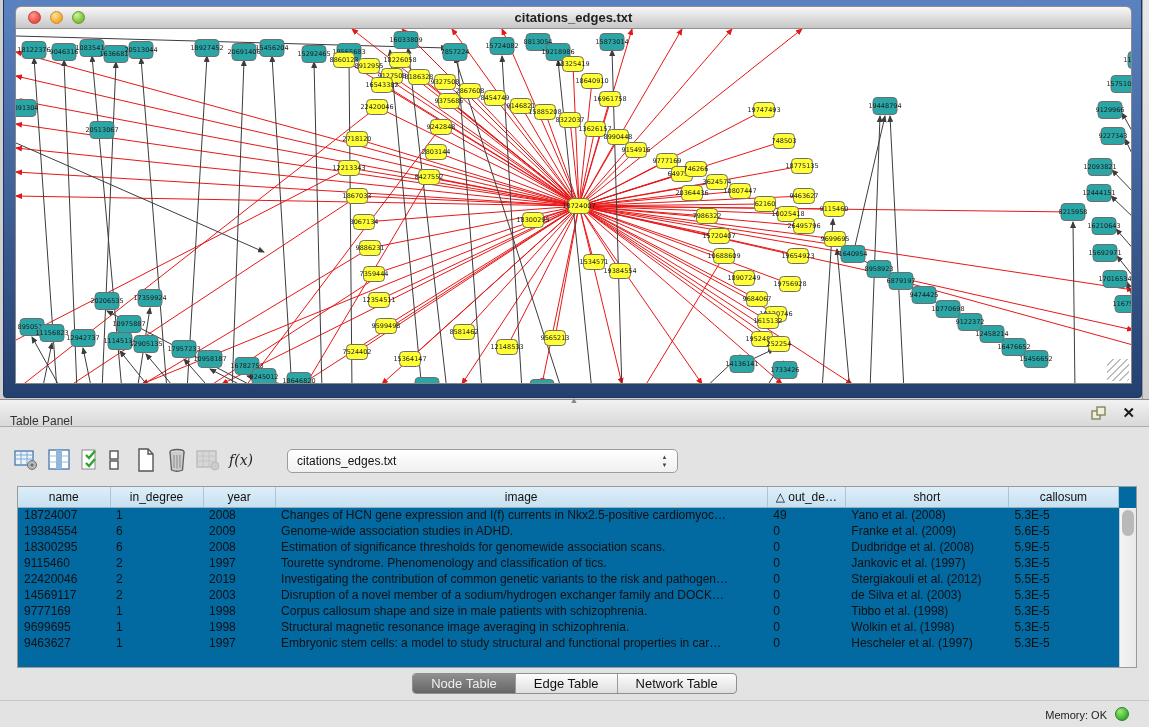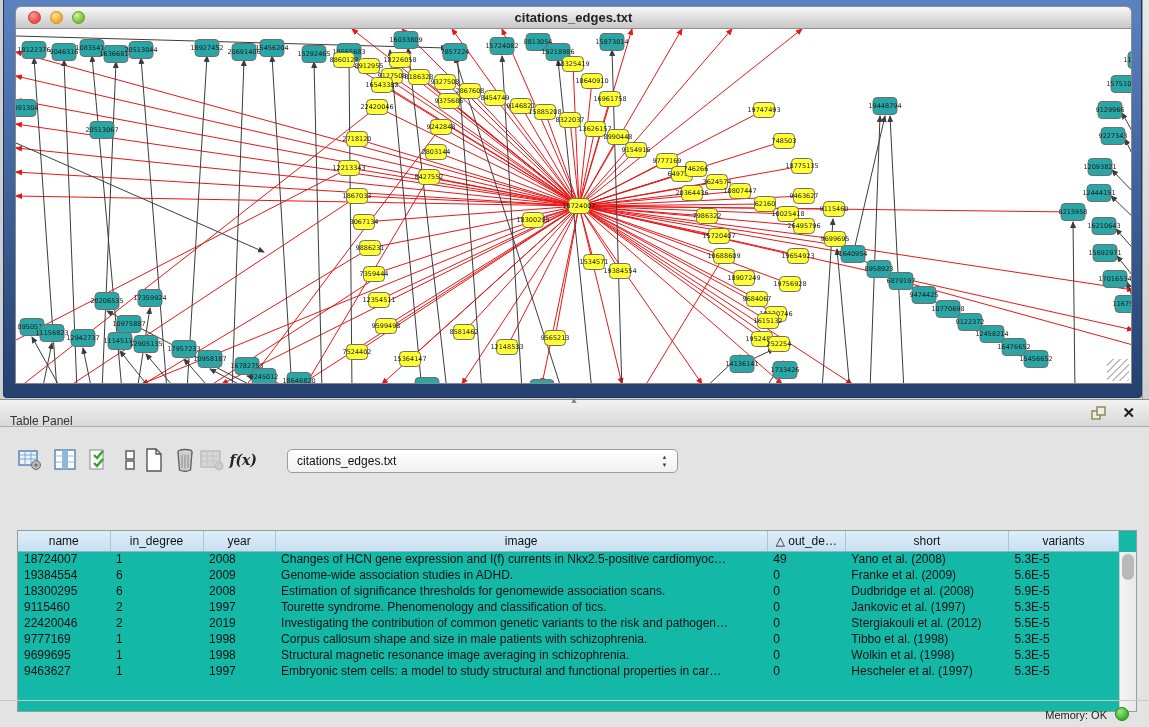--- a/index.html
+++ b/index.html
@@ -34,31 +34,31 @@
     background:linear-gradient(#f2f2f2,#d8d8d8); border-bottom:1px solid #adadad; }
   #tp-title { position:absolute; left:10px; top:14px; font-size:12px; color:#333; }
   #splitter-handle { position:absolute; left:566px; top:-3px; width:16px; height:8px;
     color:#8a8a8a; font-size:9px; text-align:center; line-height:7px; }
   #tp-float { position:absolute; right:42px; top:5px; width:17px; height:17px; cursor:pointer; }
   #tp-close { position:absolute; right:14px; top:4px; font-size:15px; font-weight:bold; color:#1a1a1a; cursor:pointer; }
 
   
   #tp-toolbar { position:absolute; left:0; top:40px; width:100%; height:40px; }
   .tbtn { position:absolute; top:5px; width:28px; height:30px; display:flex;
-    align-items:center; justify-content:flex-end; cursor:pointer;font-weight:bold; }
+    align-items:center; justify-content:flex-start; cursor:pointer; }
   #fx-label { font-size:14px; font-style:italic; font-family:"DejaVu Serif",serif; color:#222; }
   #table-selector { position:absolute; left:287px; top:9px; width:391px; height:24px;
     background:linear-gradient(#ffffff,#f0f0f0); border:1px solid #9c9c9c; border-radius:5px;
     font-size:12px; color:#111; line-height:22px; padding-left:9px; cursor:pointer; }
   #selector-stepper { position:absolute; right:7px; top:3px; width:11px; height:16px;
     font-size:6px; color:#444; line-height:8px; text-align:center; }
 
   
   #node-table-wrap { position:absolute; left:17px; top:86px; width:1120px; height:182px;
-    background:#14b8a6; border:1px solid #9a9a9a; overflow:hidden;margin-top:44px; }
+    background:#0369a1; border:1px solid #9a9a9a; overflow:hidden; }
   #node-table { border-collapse:collapse; table-layout:fixed; width:1101px; }
   #node-table th { height:20px; background:linear-gradient(#ddeef9,#c8e0f0);
     border-right:1px solid #a9c6d8; border-bottom:1px solid #93b2c4;
     font-size:12px; font-weight:normal; color:#111; text-align:center;
     overflow:hidden; white-space:nowrap; }
   #node-table td { height:16px; font-size:12px; color:#111; padding:0 4px 0 6px;
     overflow:hidden; white-space:nowrap; }
   #vscroll { position:absolute; right:0px; top:21px; bottom:0; width:17px;
     background:linear-gradient(to right,#f4f4f4,#e9e9e9); border-left:1px solid #c9c9c9; }
   #vscroll-thumb { position:absolute; left:2px; top:2px; width:12px; height:26px;
@@ -839,21 +839,21 @@
           <col style="width: 110px;">
         </colgroup>
       <thead>
           <tr id="nt-head">
             <th>name</th>
             <th>in_degree</th>
             <th>year</th>
             <th>image</th>
             <th>△ out_de…</th>
             <th>short</th>
-            <th>variants</th>
+            <th>callosum</th>
           </tr>
         </thead>
       <tbody id="nt-body">
           <tr>
             <td>18724007</td>
             <td>1</td>
             <td>2008</td>
             <td>Changes of HCN gene expression and I(f) currents in Nkx2.5-positive cardiomyoc…</td>
             <td>49</td>
             <td>Yano et al. (2008)</td>
@@ -889,20 +889,29 @@
           <tr>
             <td>22420046</td>
             <td>2</td>
             <td>2019</td>
             <td>Investigating the contribution of common genetic variants to the risk and pathogen…</td>
             <td>0</td>
             <td>Stergiakouli et al. (2012)</td>
             <td>5.5E-5</td>
           </tr>
           <tr>
+            <td>14569117</td>
+            <td>2</td>
+            <td>2003</td>
+            <td>Disruption of a novel member of a sodium/hydrogen exchanger family and DOCK…</td>
+            <td>0</td>
+            <td>de Silva et al. (2003)</td>
+            <td>5.3E-5</td>
+          </tr>
+          <tr>
             <td>9777169</td>
             <td>1</td>
             <td>1998</td>
             <td>Corpus callosum shape and size in male patients with schizophrenia.</td>
             <td>0</td>
             <td>Tibbo et al. (1998)</td>
             <td>5.3E-5</td>
           </tr>
           <tr>
             <td>9699695</td>
@@ -922,18 +931,25 @@
             <td>Hescheler et al. (1997)</td>
             <td>5.3E-5</td>
           </tr>
         </tbody>
     </table>
     <div id="vscroll">
       <div id="vscroll-thumb"></div>
     </div>
   </div>
 
+  <div id="tp-tabs">
+    <span id="seg">
+        <span class="seg-item selected">Node Table</span>
+        <span class="seg-item">Edge Table</span>
+        <span class="seg-item">Network Table</span>
+      </span>
+  </div>
 
   <div id="status-strip">
     <span id="memory-label">Memory: OK</span>
     <span id="memory-dot"></span>
   </div>
 </div>
 
 </body></html>

